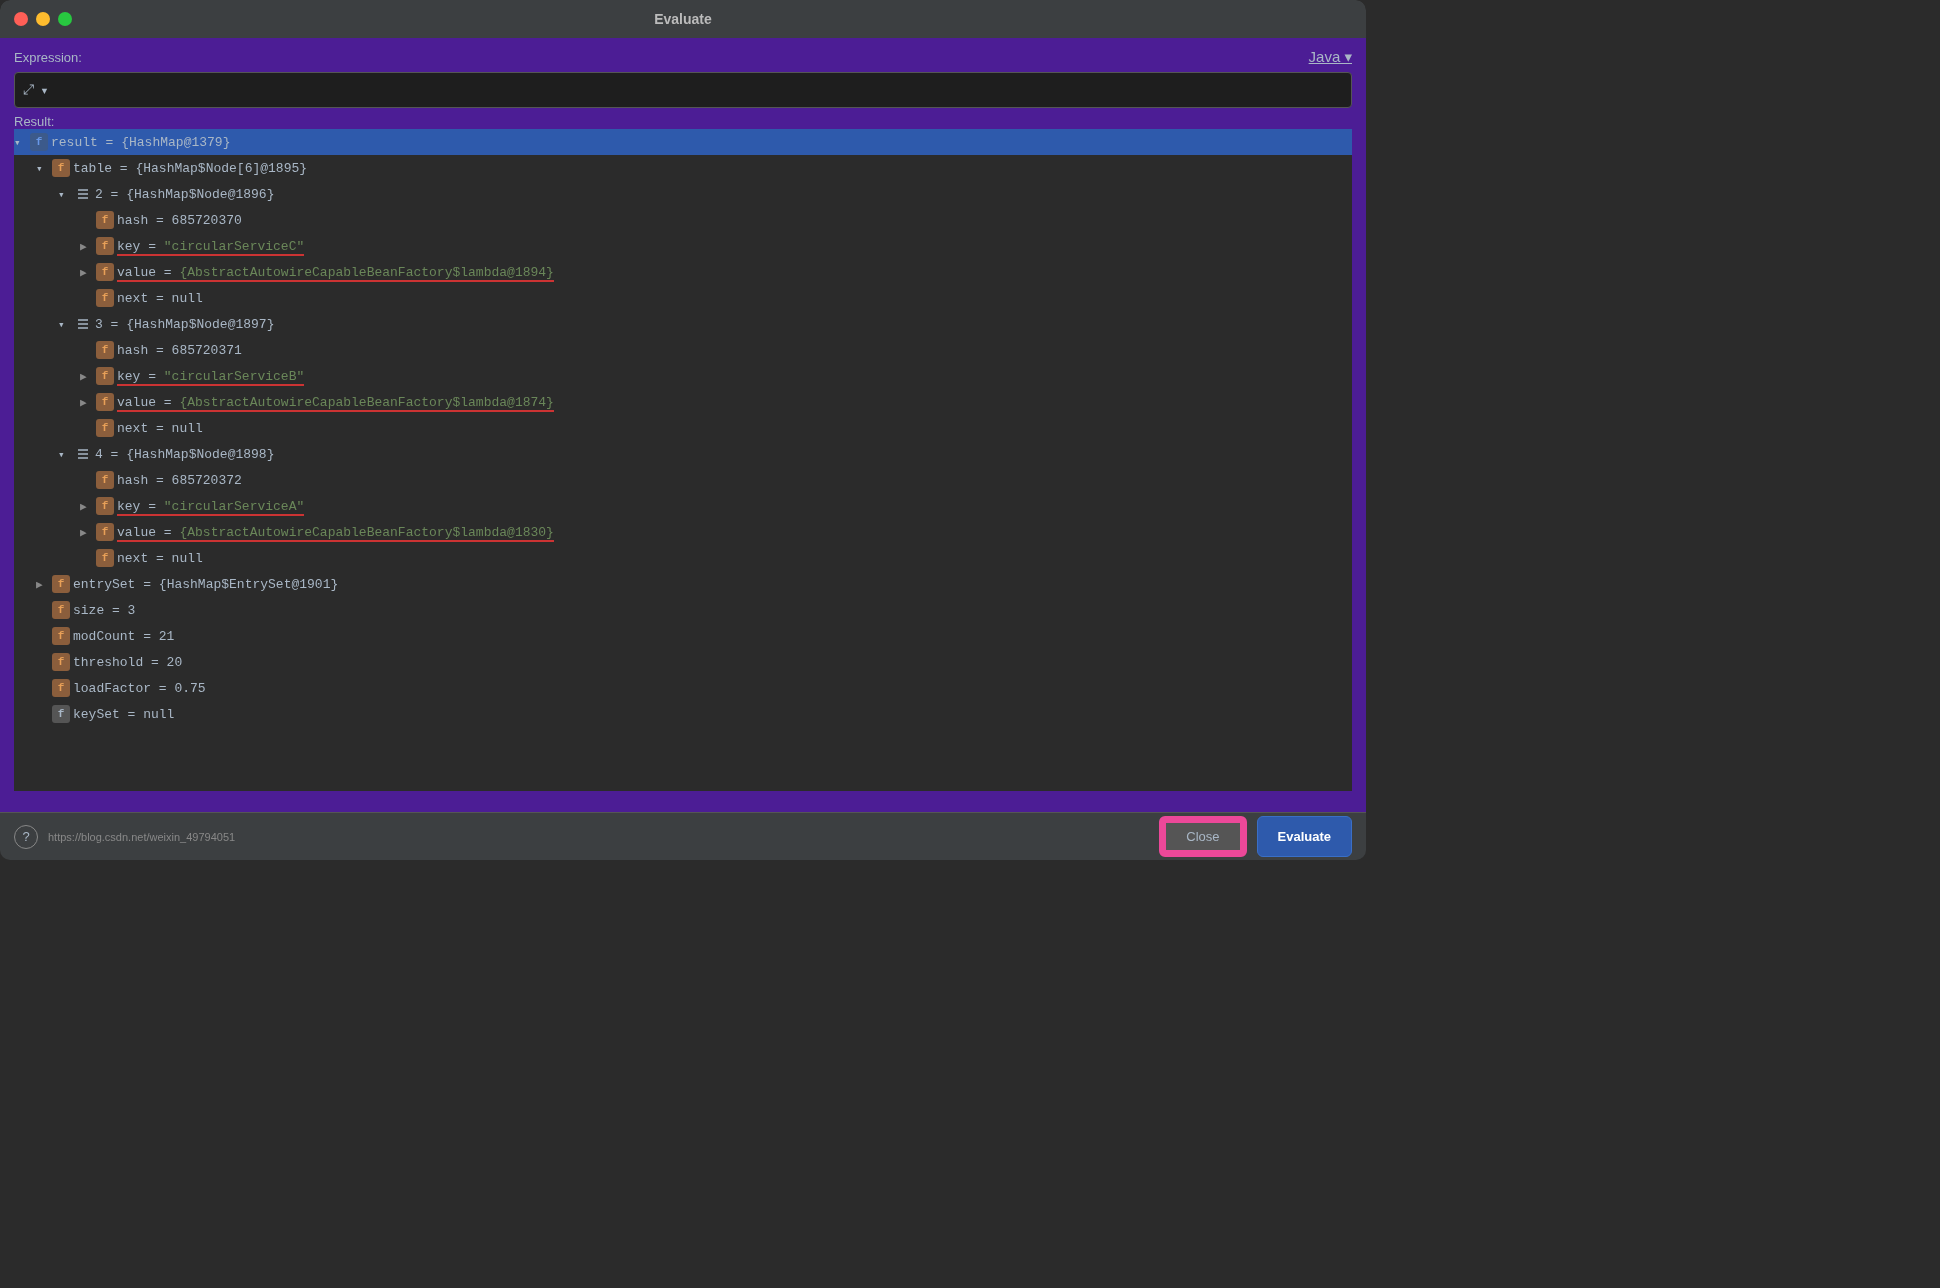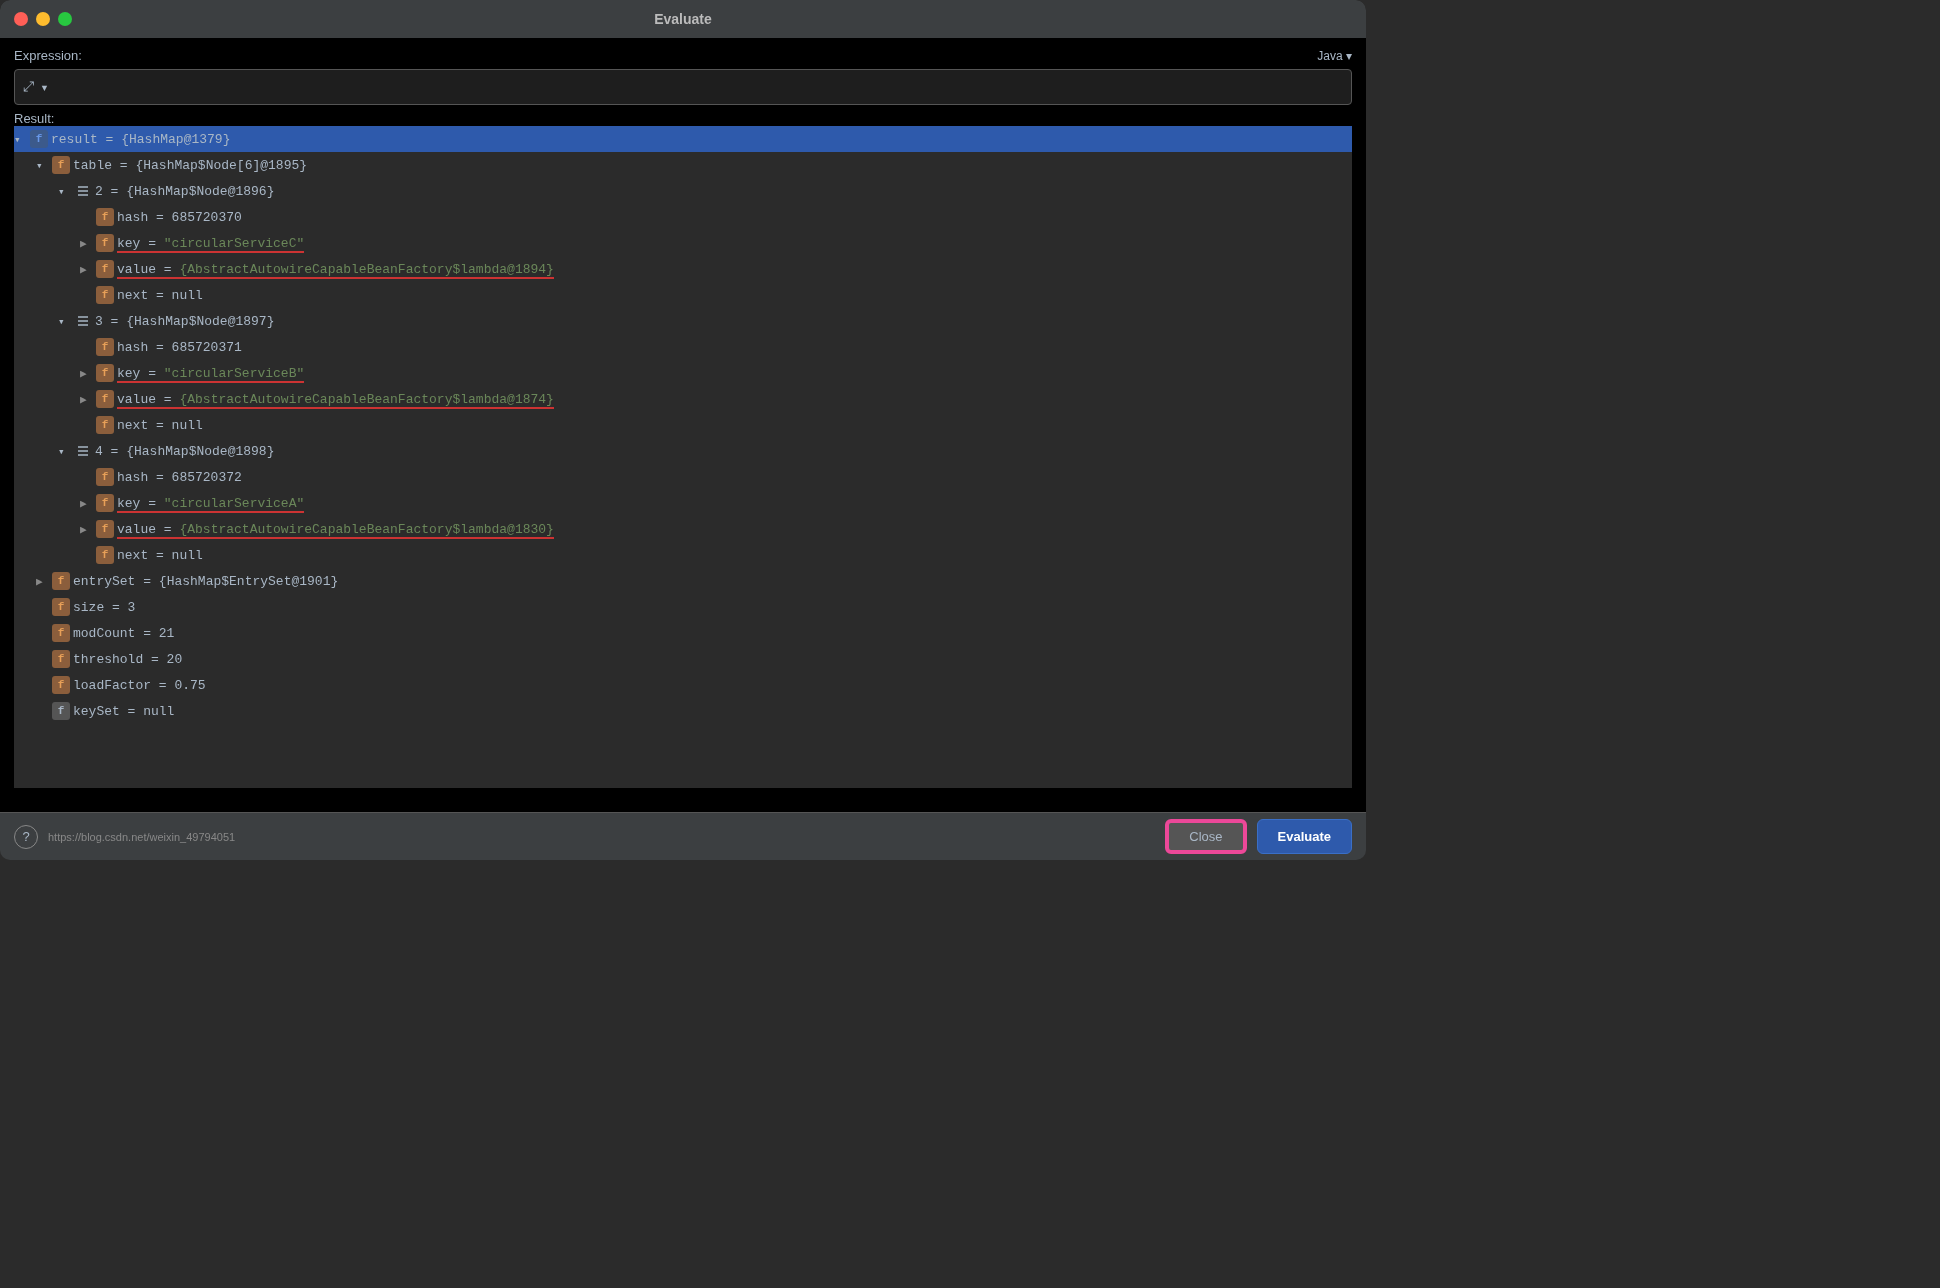--- a/index.html
+++ b/index.html
@@ -46,44 +46,45 @@
       border-radius: 50%;
       border: none;
       cursor: pointer;
     }
 
     .control-close { background: #ff5f57; }
     .control-minimize { background: #febc2e; }
     .control-maximize { background: #28c840; }
 
     .main-content {
-      background: #000000;
+      background: #4c1d95;
       padding: 10px 14px 0 14px;
       height: calc(860px - 38px - 48px);
       overflow: hidden;
     }
 
     .expression-row {
       display: flex;
       align-items: center;
       margin-bottom: 6px;
     }
 
     .expression-label {
       color: #a9b7c6;
       font-size: 13px;
       font-family: -apple-system, sans-serif;
     }
 
     .language-selector {
       margin-left: auto;
       color: #a9b7c6;
-      font-size: 12px;
-      font-family: -apple-system, sans-serif;
-      cursor: pointer;
+      font-size: 15px;
+      font-family: -apple-system, sans-serif;
+      cursor: pointer;
+      text-decoration: underline;
     }
 
     .expression-input-row {
       display: flex;
       align-items: center;
       background: #1e1e1e;
       border: 1px solid #555;
       border-radius: 4px;
       margin-bottom: 6px;
       padding: 0 8px;
@@ -234,21 +235,21 @@
 
     .footer-right {
       margin-left: auto;
       display: flex;
       gap: 10px;
     }
 
     .btn-close {
       padding: 6px 20px;
       background: #555;
-      border: 4px solid #ec4899;
+      border: 7px solid #ec4899;
       border-radius: 6px;
       color: #a9b7c6;
       cursor: pointer;
       font-size: 13px;
       font-family: -apple-system, sans-serif;
     }
 
     .btn-evaluate {
       padding: 6px 20px;
       background: #2e5aac;

